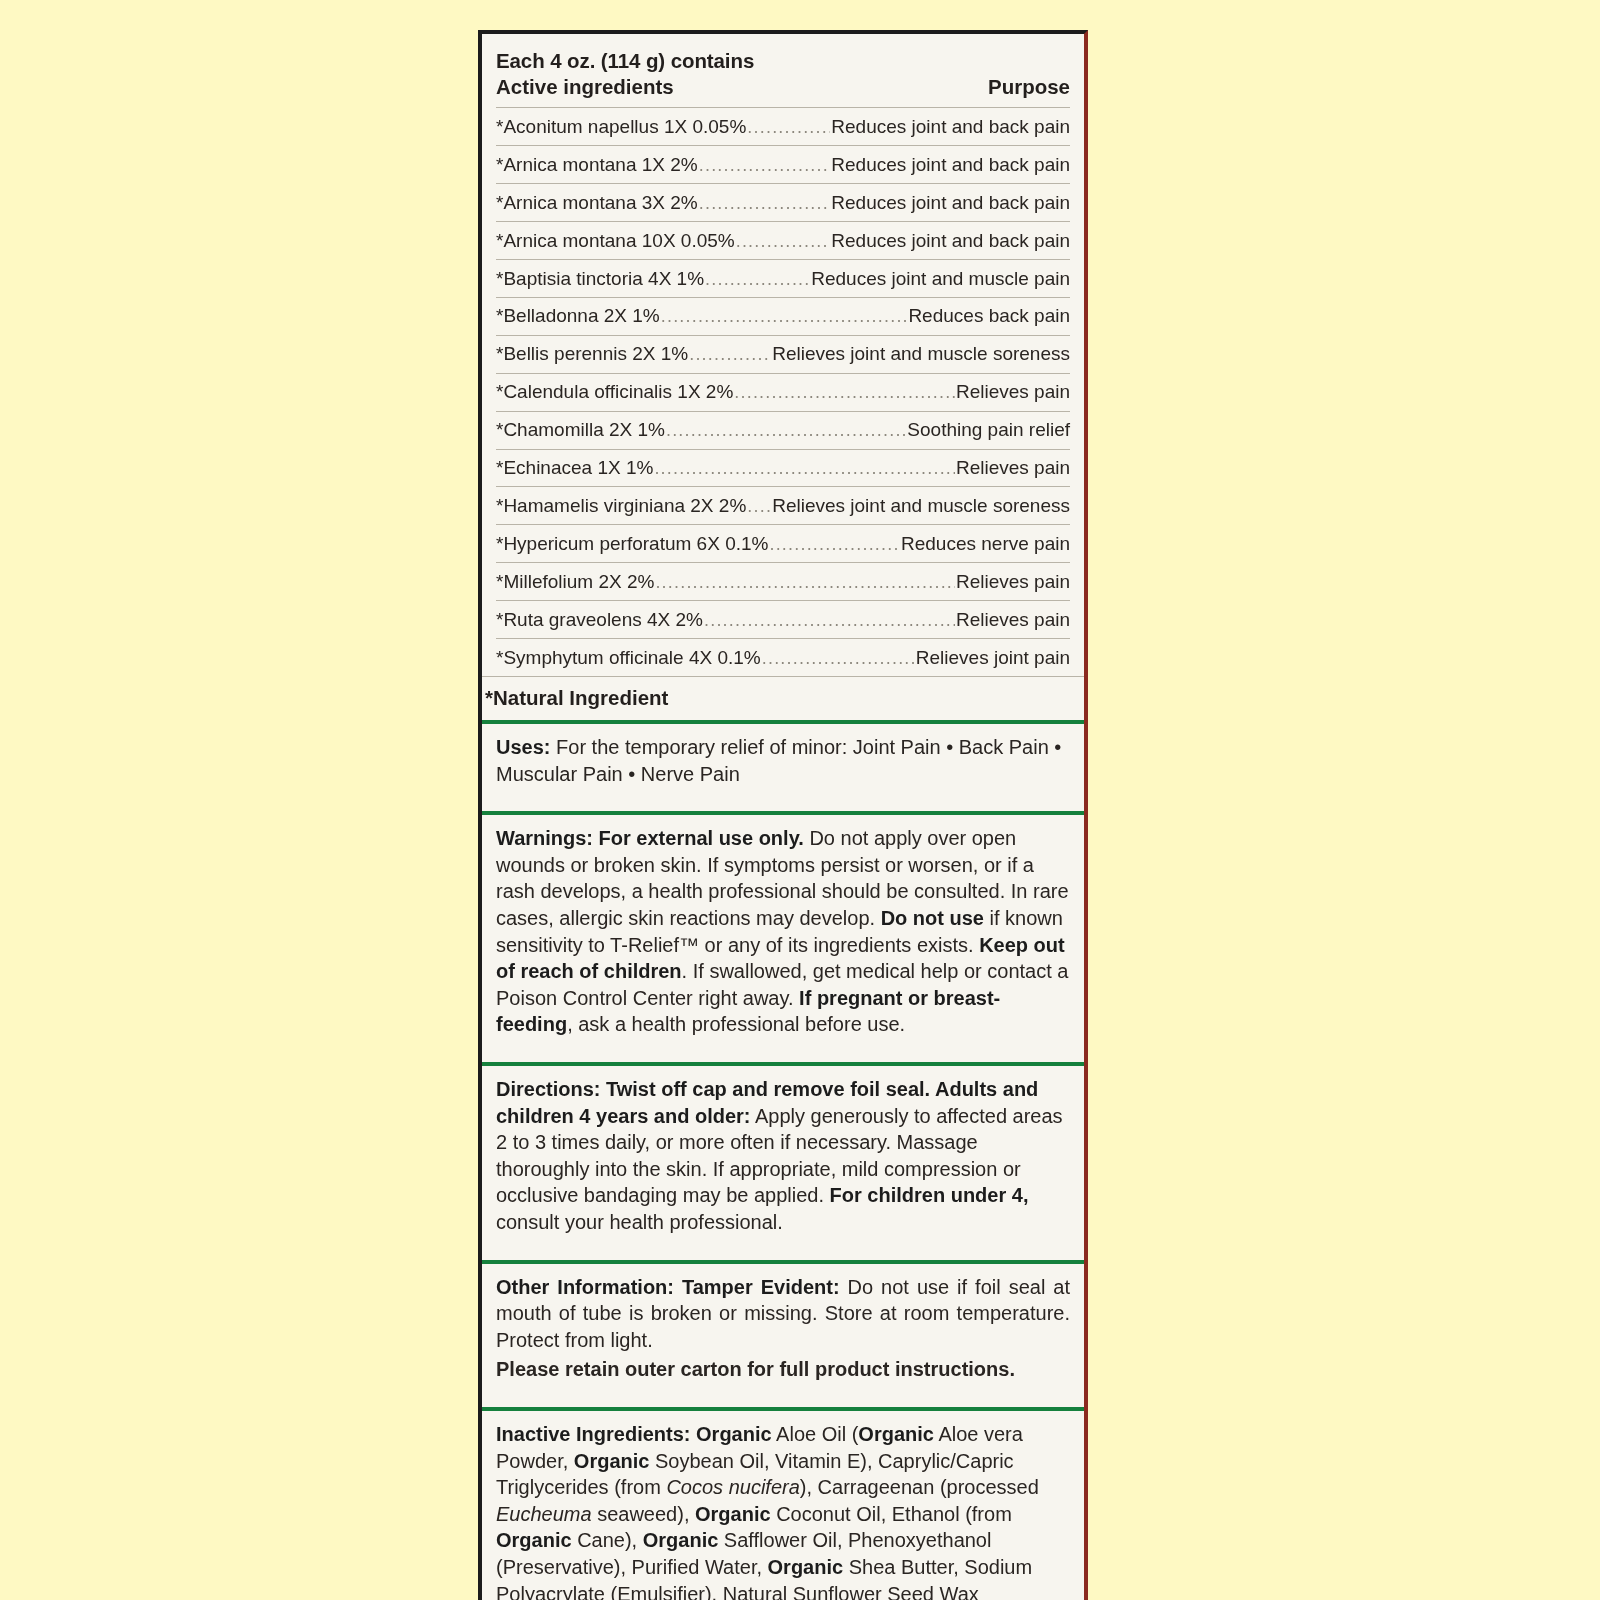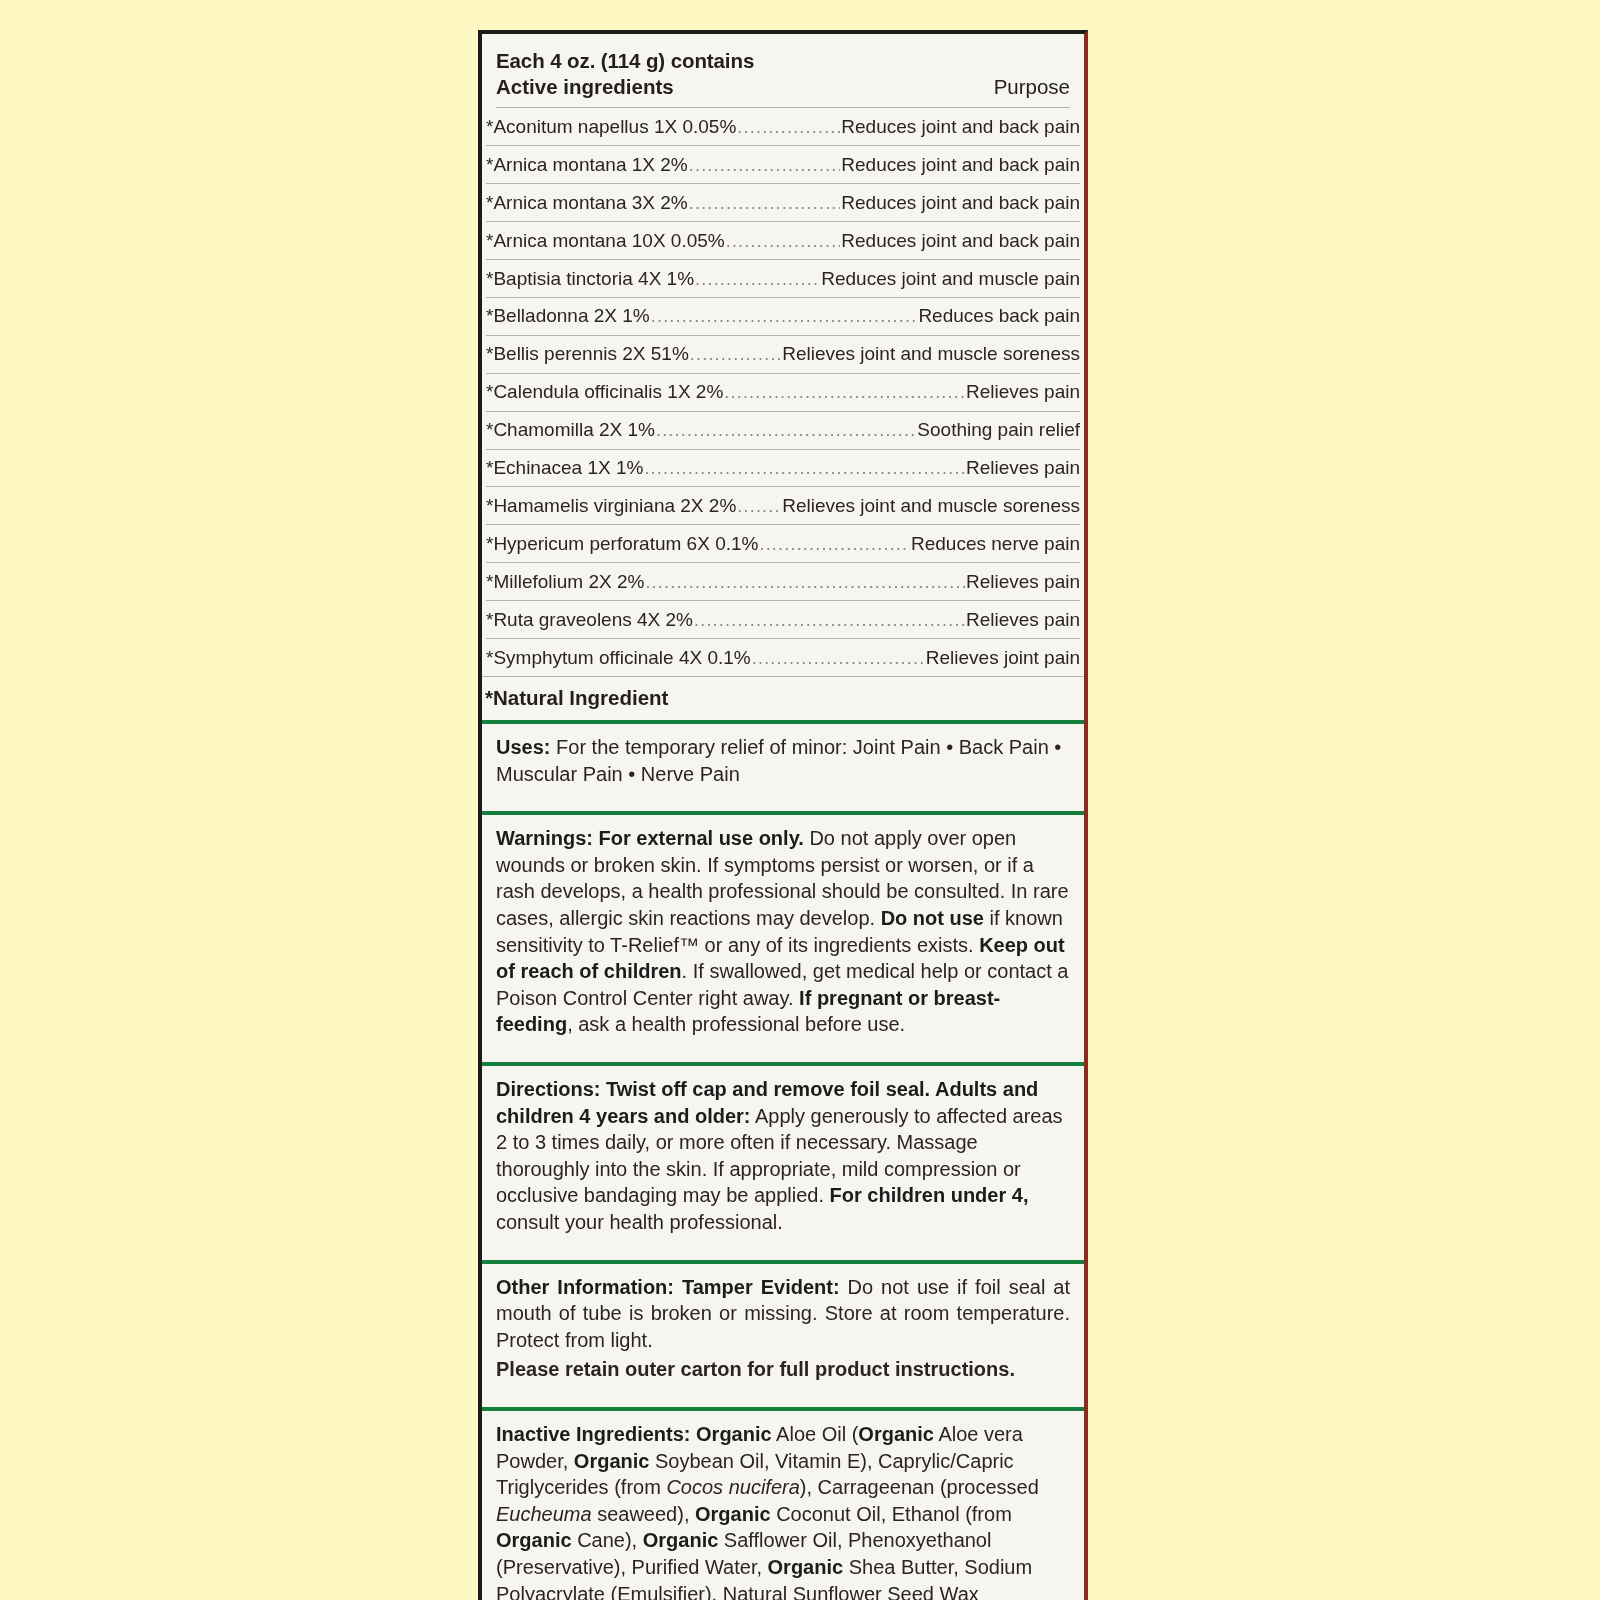--- a/index.html
+++ b/index.html
@@ -24,21 +24,21 @@
     width: 610px;
     background: #f7f5ef;
     border-left: 4px solid #1c1c1c;
     border-right: 4px solid #8b2a1f;
     border-top: 4px solid #1c1c1c;
     border-bottom: 0;
     box-sizing: border-box;
     color: #231f1d;
   }
   .pad {
-    padding: 0 4px;
+    padding: 0 14px;
   }
   .hdr-block {
     padding: 14px 14px 8px 14px;
   }
   .hdr-row {
     display: flex;
     justify-content: space-between;
     align-items: flex-end;
   }
   .hdr-l1 {
@@ -47,21 +47,21 @@
     line-height: 1.25;
     letter-spacing: -0.1px;
   }
   .hdr-l2 {
     font-size: 20.5px;
     font-weight: bold;
     line-height: 1.25;
   }
   .purpose {
     font-size: 20.5px;
-    font-weight: normal;
+    font-weight: bold;
     line-height: 1.25;
     white-space: nowrap;
   }
   .thin-rule {
     border-top: 1px solid #b9b4a8;
     margin: 0 14px;
   }
   .ing-row {
     display: flex;
     align-items: baseline;
@@ -157,21 +157,21 @@
         <span class="ing-purpose">Reduces joint and muscle pain</span>
       </div>
       <div class="thin-rule" style="margin:0"></div>
       <div class="ing-row">
         <span class="ing-name">*Belladonna 2X 1%</span>
         <span class="ing-dots">..............................................................</span>
         <span class="ing-purpose">Reduces back pain</span>
       </div>
       <div class="thin-rule" style="margin:0"></div>
       <div class="ing-row">
-        <span class="ing-name">*Bellis perennis 2X 51%</span>
+        <span class="ing-name">*Bellis perennis 2X 1%</span>
         <span class="ing-dots">..............................................................</span>
         <span class="ing-purpose">Relieves joint and muscle soreness</span>
       </div>
       <div class="thin-rule" style="margin:0"></div>
       <div class="ing-row">
         <span class="ing-name">*Calendula officinalis 1X 2%</span>
         <span class="ing-dots">..............................................................</span>
         <span class="ing-purpose">Relieves pain</span>
       </div>
       <div class="thin-rule" style="margin:0"></div>

